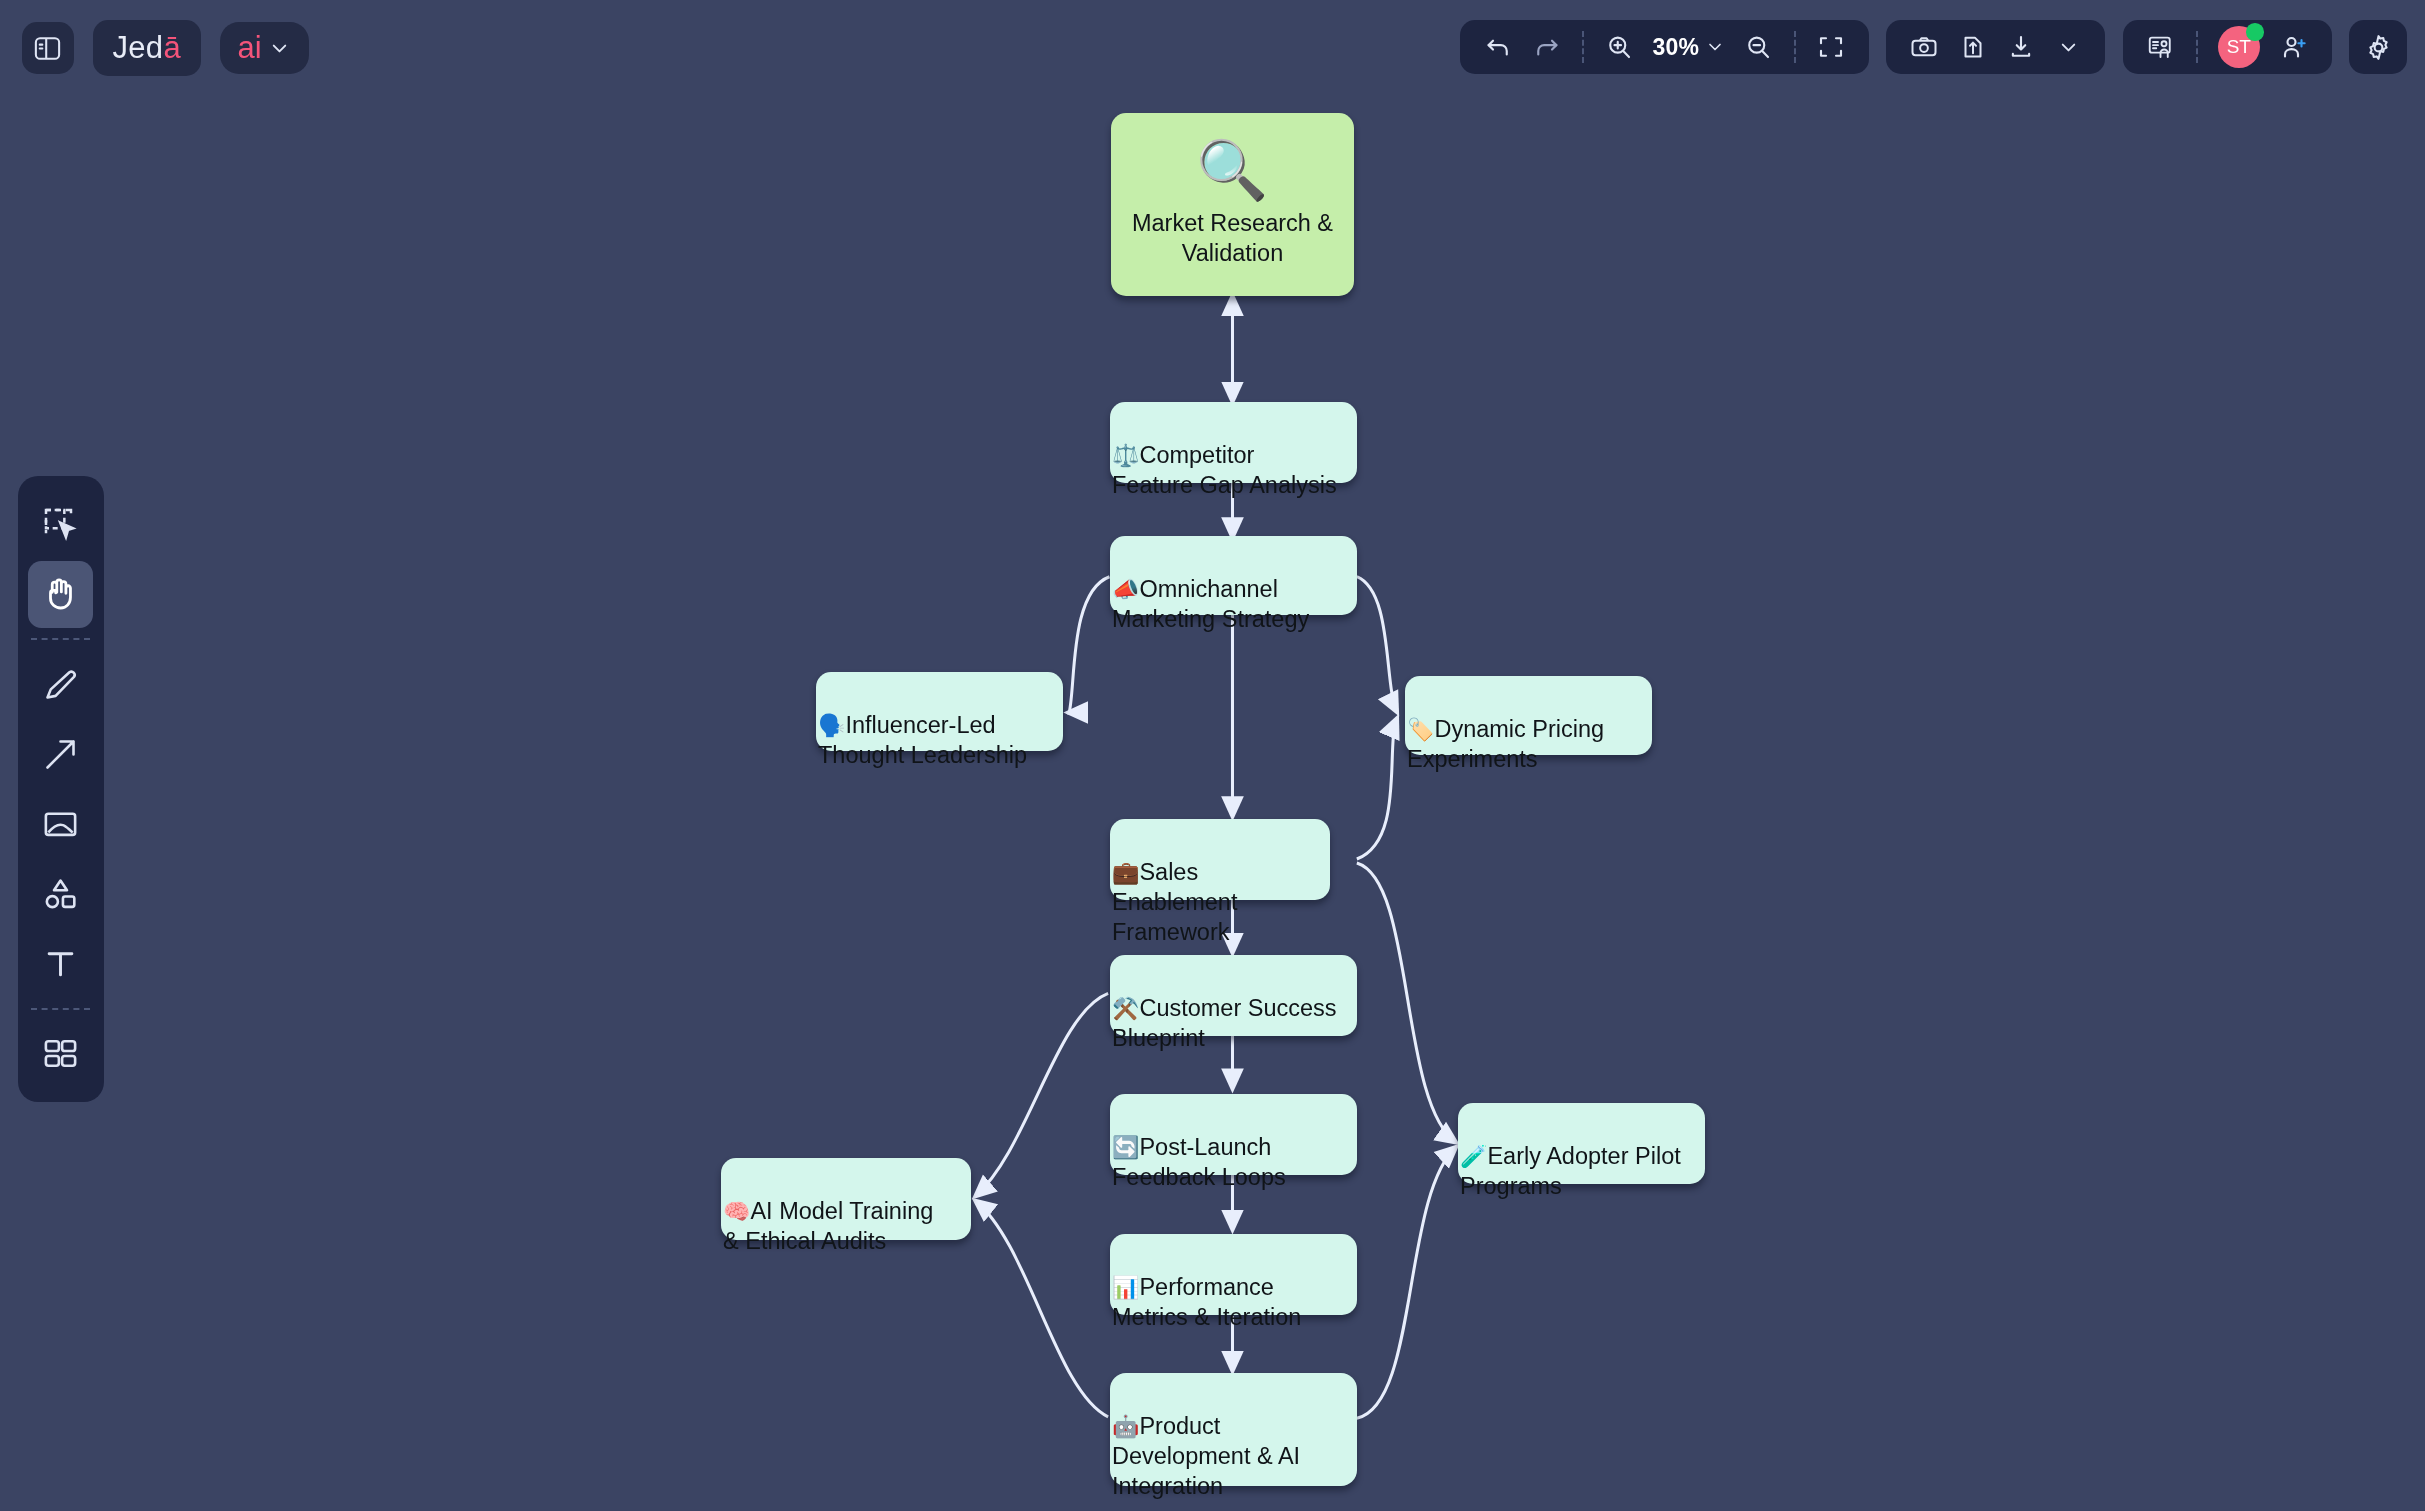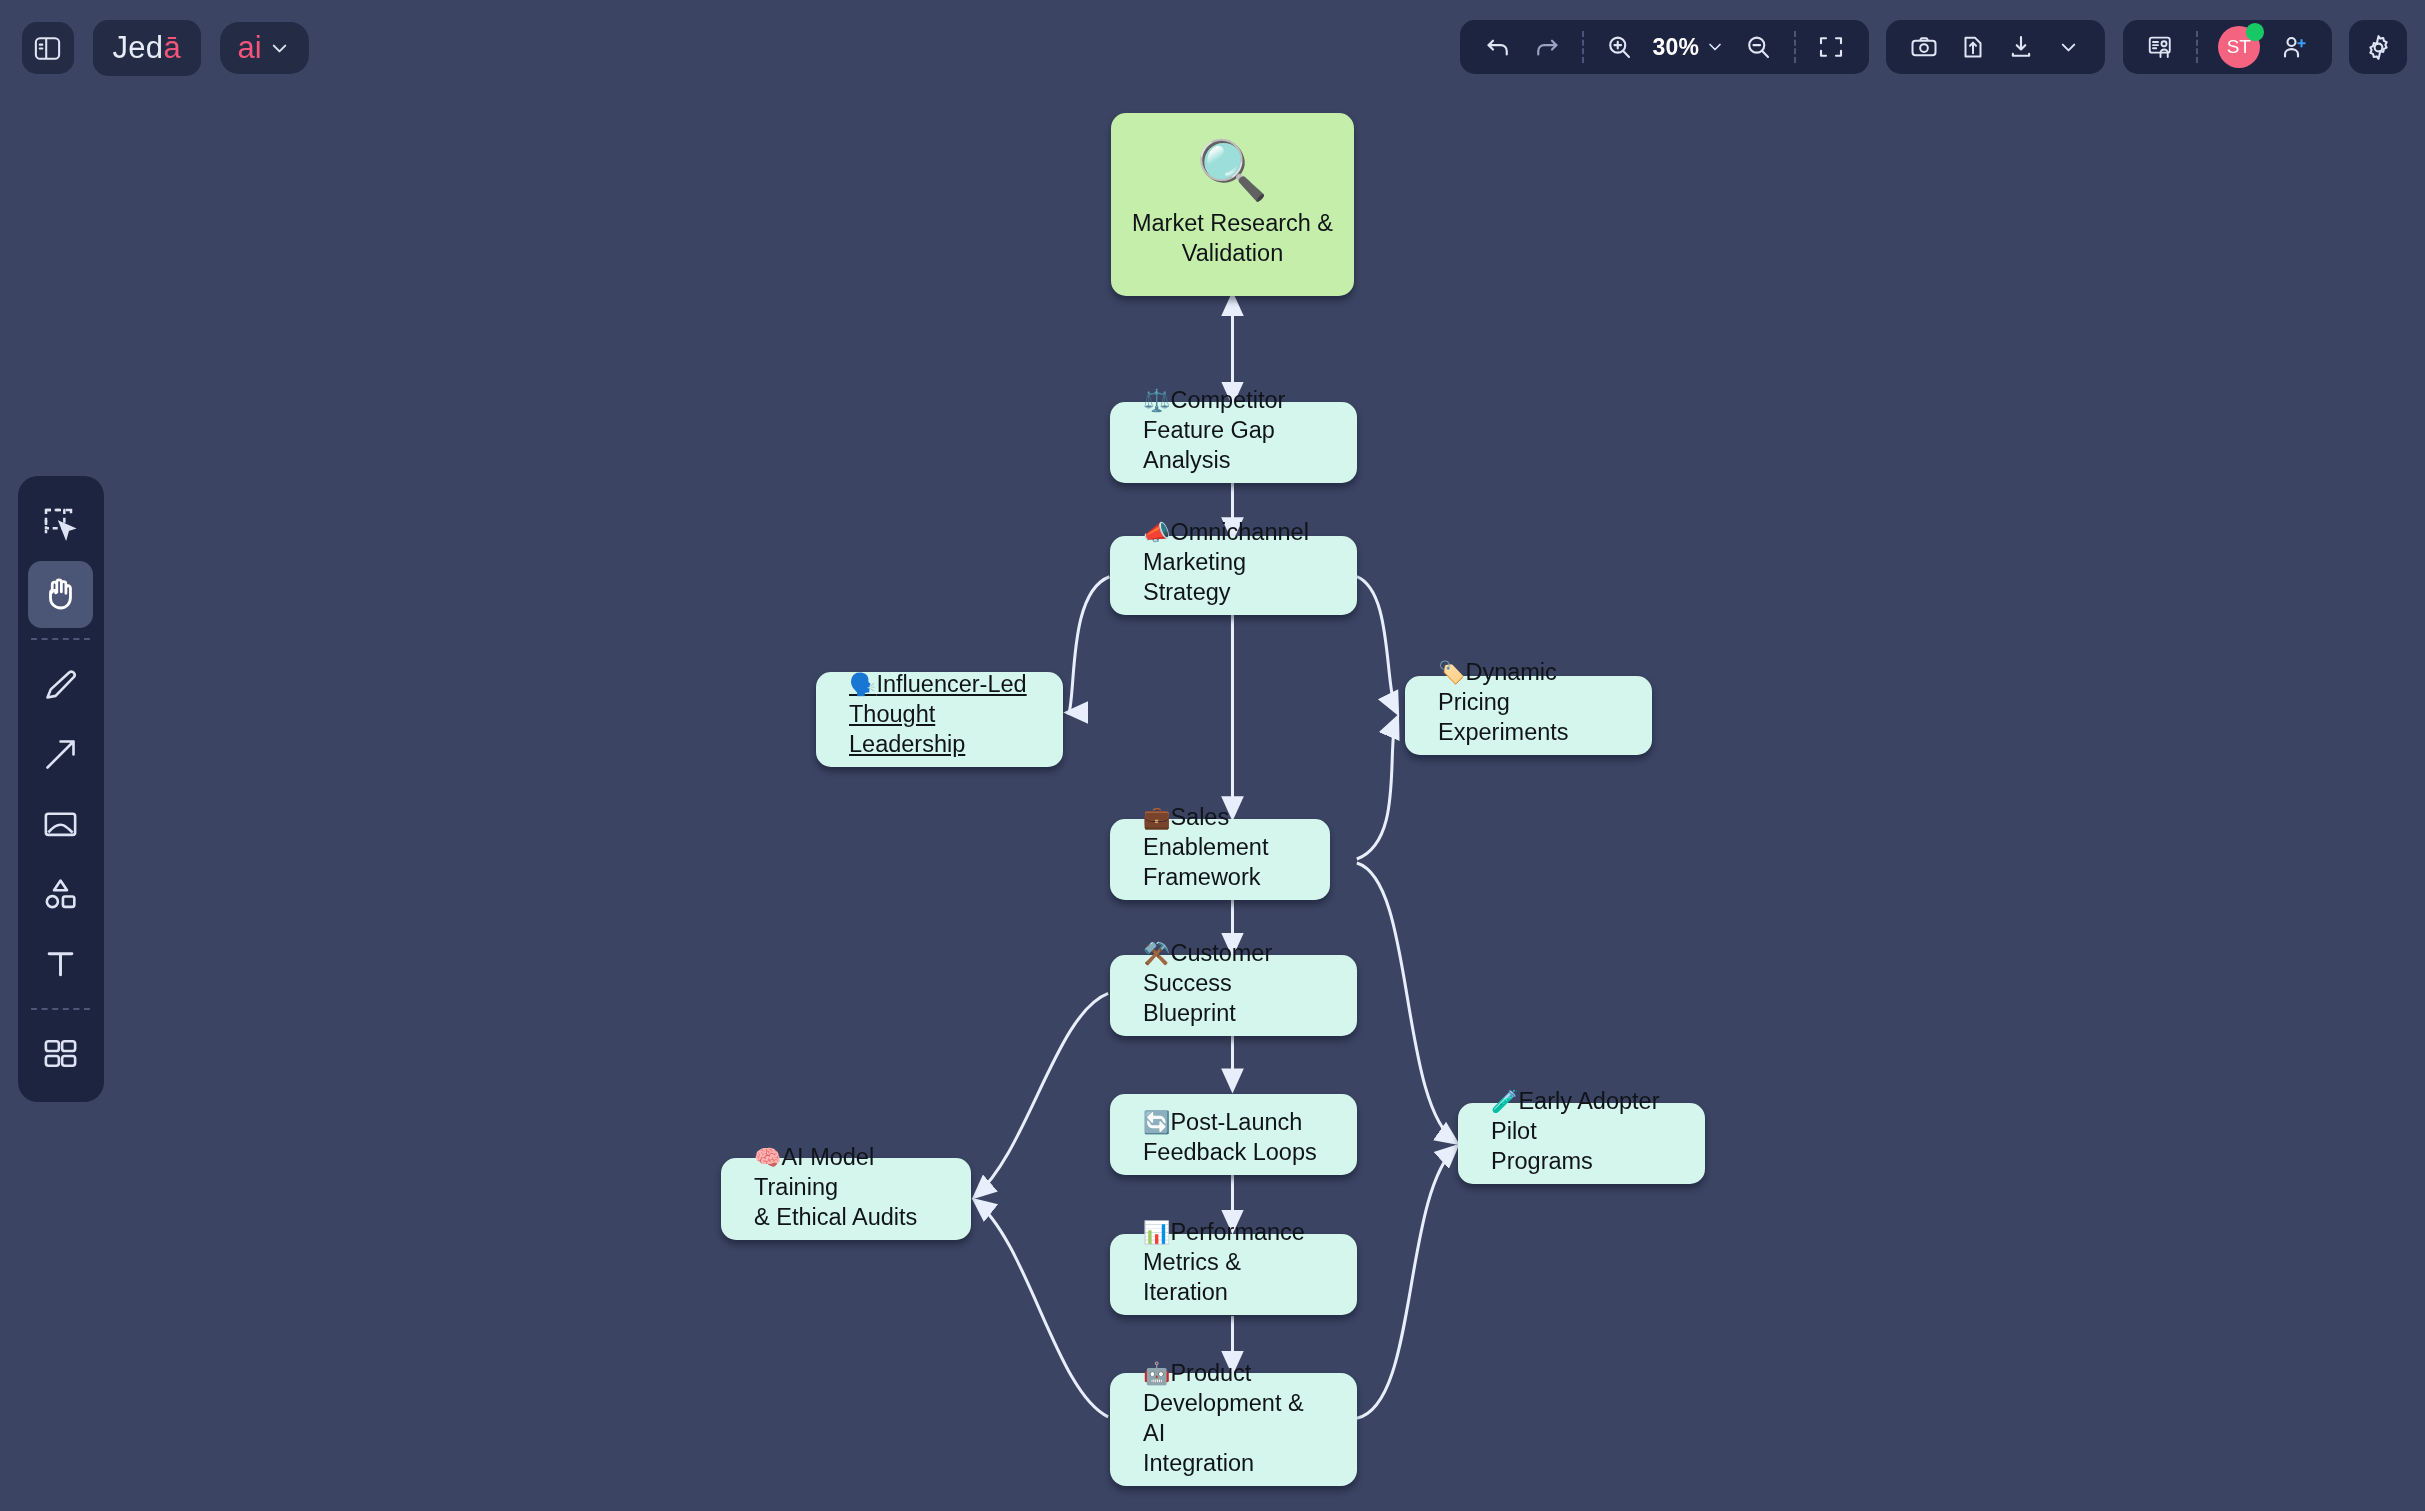--- a/index.html
+++ b/index.html
@@ -76,22 +76,22 @@
   
   #canvas { position: absolute; inset: 0; }
   #edges { position: absolute; left: 0; top: 0; width: 2426px; height: 1511px; }
 
   .node {
     position: absolute;
     background: #d4f6ec;
     border-radius: 15px;
     box-shadow: 0 4.7px 6.7px rgba(10,14,28,.42);
     color: #101418;
-    display: flex; flex-direction: column; justify-content: flex-end;
-    padding: 8px 33px;
+    display: flex; flex-direction: column; justify-content: flex-start;
+    padding: 8px 2px;
     font-size: 23.5px; line-height: 1.28;
   }
   .node.root {
     background: #c5eeaa;
     align-items: center; justify-content: center;
     text-align: center; gap: 9.4px; padding: 16px;
   }
   .node.root .root-emoji { font-size: 58px; line-height: 1; }
   .node .label { white-space: pre-line; }
   .node .emoji { font-size: 22px; }
@@ -152,21 +152,21 @@
     </div>
   </div>
 
   <div class="node" style="left:1110px; top:536px; width:247px; height:79px;">
     <div class="label">
       <span class="emoji">📣</span><span>Omnichannel
 Marketing Strategy</span>
     </div>
   </div>
 
-  <div class="node" style="left:816px; top:672px; width:247px; height:95px;text-decoration:underline;">
+  <div class="node" style="left:816px; top:672px; width:247px; height:79px;">
     <div class="label">
       <span class="emoji">🗣️</span><span>Influencer-Led
 Thought Leadership</span>
     </div>
   </div>
 
   <div class="node" style="left:1405px; top:676px; width:247px; height:79px;">
     <div class="label">
       <span class="emoji">🏷️</span><span>Dynamic Pricing
 Experiments</span>

